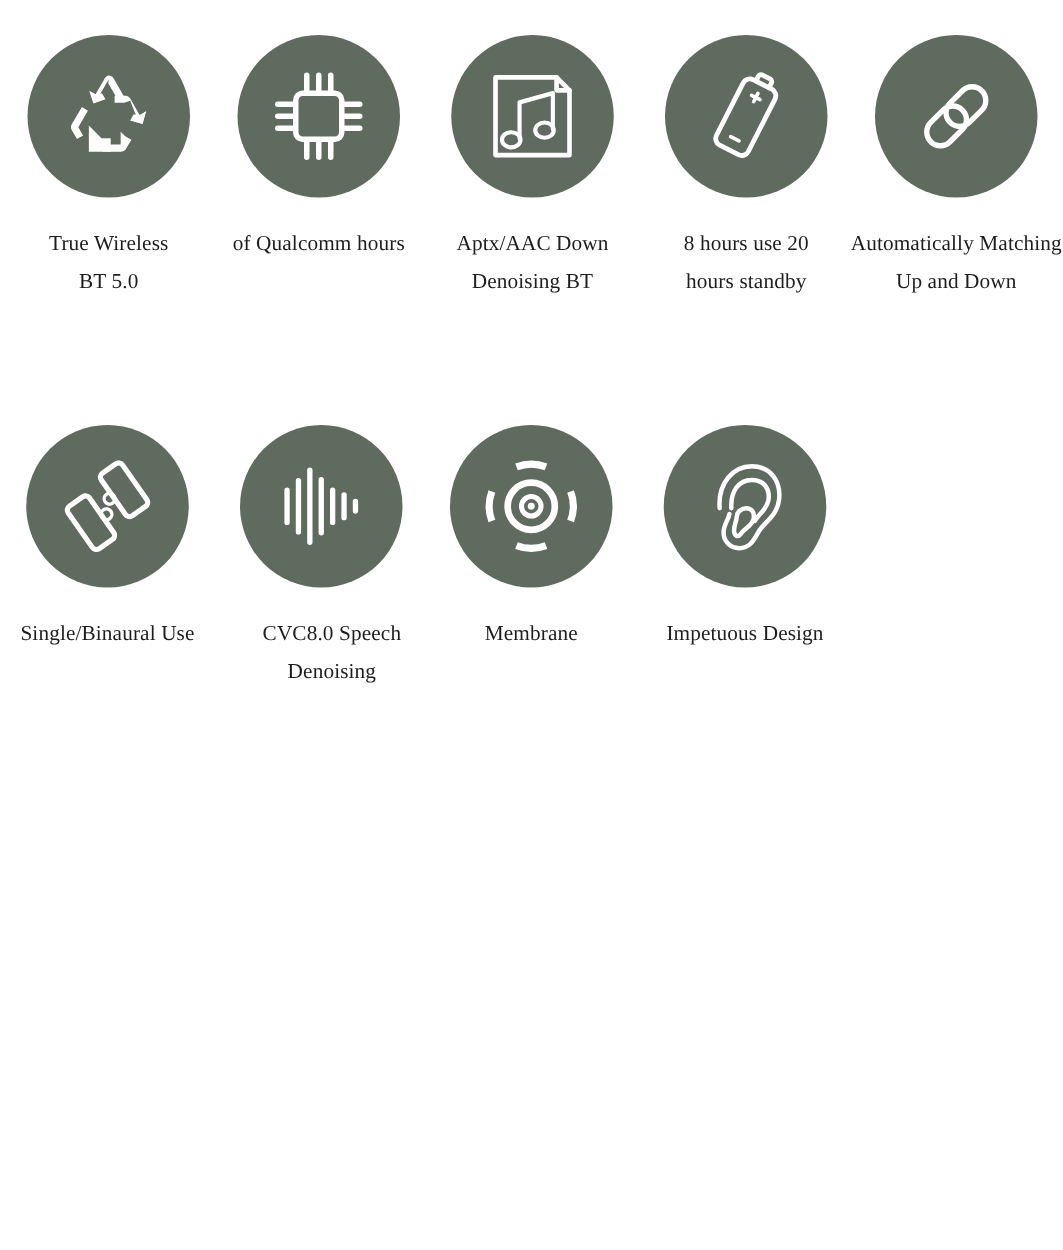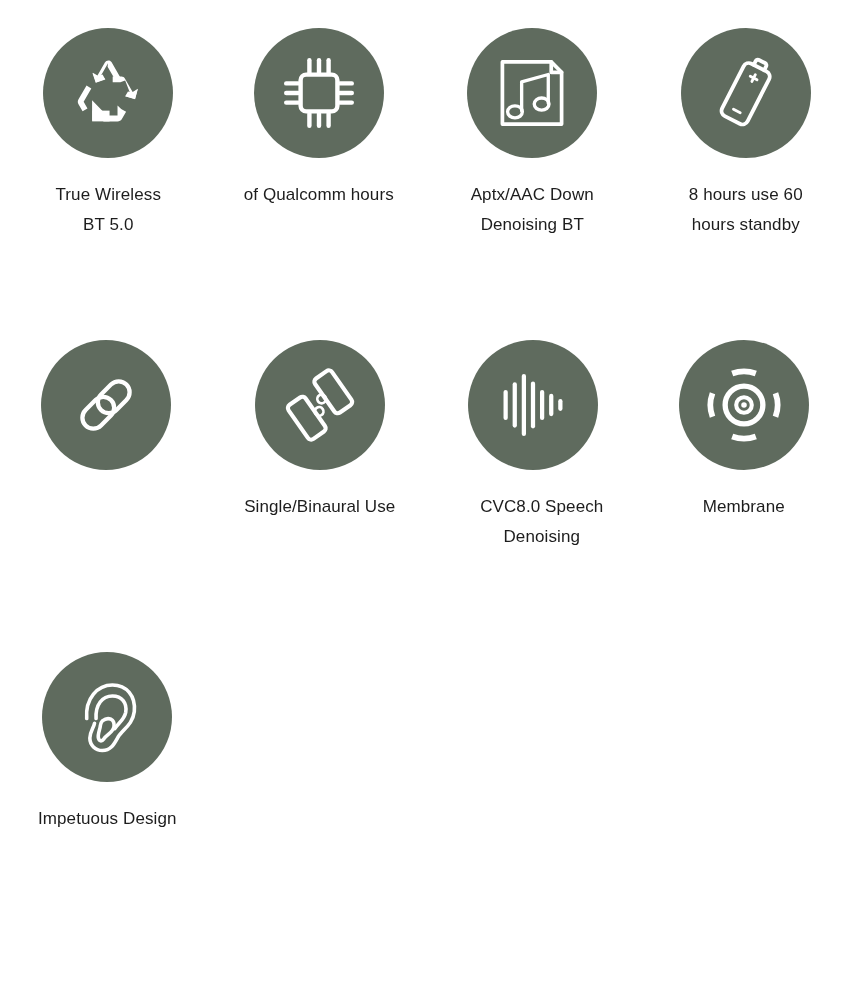--- a/index.html
+++ b/index.html
@@ -12,23 +12,24 @@
     width: 850px;
     height: 1000px;
     font-family: "Liberation Sans", sans-serif;
     overflow: hidden;
   }
 
   .feature-grid {
     width: 850px;
     height: 936px;
     display: grid;
-    grid-template-columns: repeat(4, 1fr);
+    grid-template-columns: repeat(5, 1fr);
     grid-template-rows: repeat(3, 1fr);
     box-sizing: border-box;
+    font-family: Liberation Serif, serif;
   }
 
   .feature-card {
     display: flex;
     flex-direction: column;
     align-items: center;
     justify-content: flex-start;
     box-sizing: border-box;
     padding-top: 28px;
   }
@@ -163,37 +164,41 @@
 
             <line x1="50" y1="25.5" x2="50" y2="34.5" stroke-width="3.4"></line>
             <line x1="45.5" y1="30" x2="54.5" y2="30" stroke-width="3.4"></line>
 
             <line x1="45.5" y1="74" x2="54.5" y2="74" stroke-width="3.4"></line>
           </g>
         </svg>
       </span>
     </div>
     <div class="feature-caption" style="color: rgb(29, 29, 29);">
-      <span class="caption-line">8 hours use 60</span>
+      <span class="caption-line">8 hours use 20</span>
       <span class="caption-line">hours standby</span>
     </div>
   </div>
 
   <div class="feature-card col-2">
     <div class="icon-circle" style="background: rgb(95, 107, 94);">
       <span>
         <svg width="78" height="78" viewBox="0 0 100 100" fill="none" stroke="#ffffff" stroke-width="5.5" stroke-linecap="round" stroke-linejoin="round">
           <g transform="rotate(-45 50 50)">
 
             <rect x="13" y="36" width="46" height="28" rx="14" ry="14"></rect>
 
             <rect x="41" y="36" width="46" height="28" rx="14" ry="14"></rect>
           </g>
         </svg>
       </span>
+    </div>
+    <div class="feature-caption" style="color: rgb(29, 29, 29);">
+      <span class="caption-line">Automatically Matching</span>
+      <span class="caption-line">Up and Down</span>
     </div>
   </div>
 
   <div class="feature-card col-3">
     <div class="icon-circle" style="background: rgb(95, 107, 94);">
       <span>
         <svg width="80" height="80" viewBox="0 0 100 100" fill="none" stroke="#ffffff" stroke-width="5.2" stroke-linecap="round" stroke-linejoin="round">
           <g transform="rotate(-35 50 50)">
             <rect x="14" y="28" width="26" height="52" rx="5" ry="5"></rect>
             <rect x="60" y="20" width="26" height="52" rx="5" ry="5"></rect>

